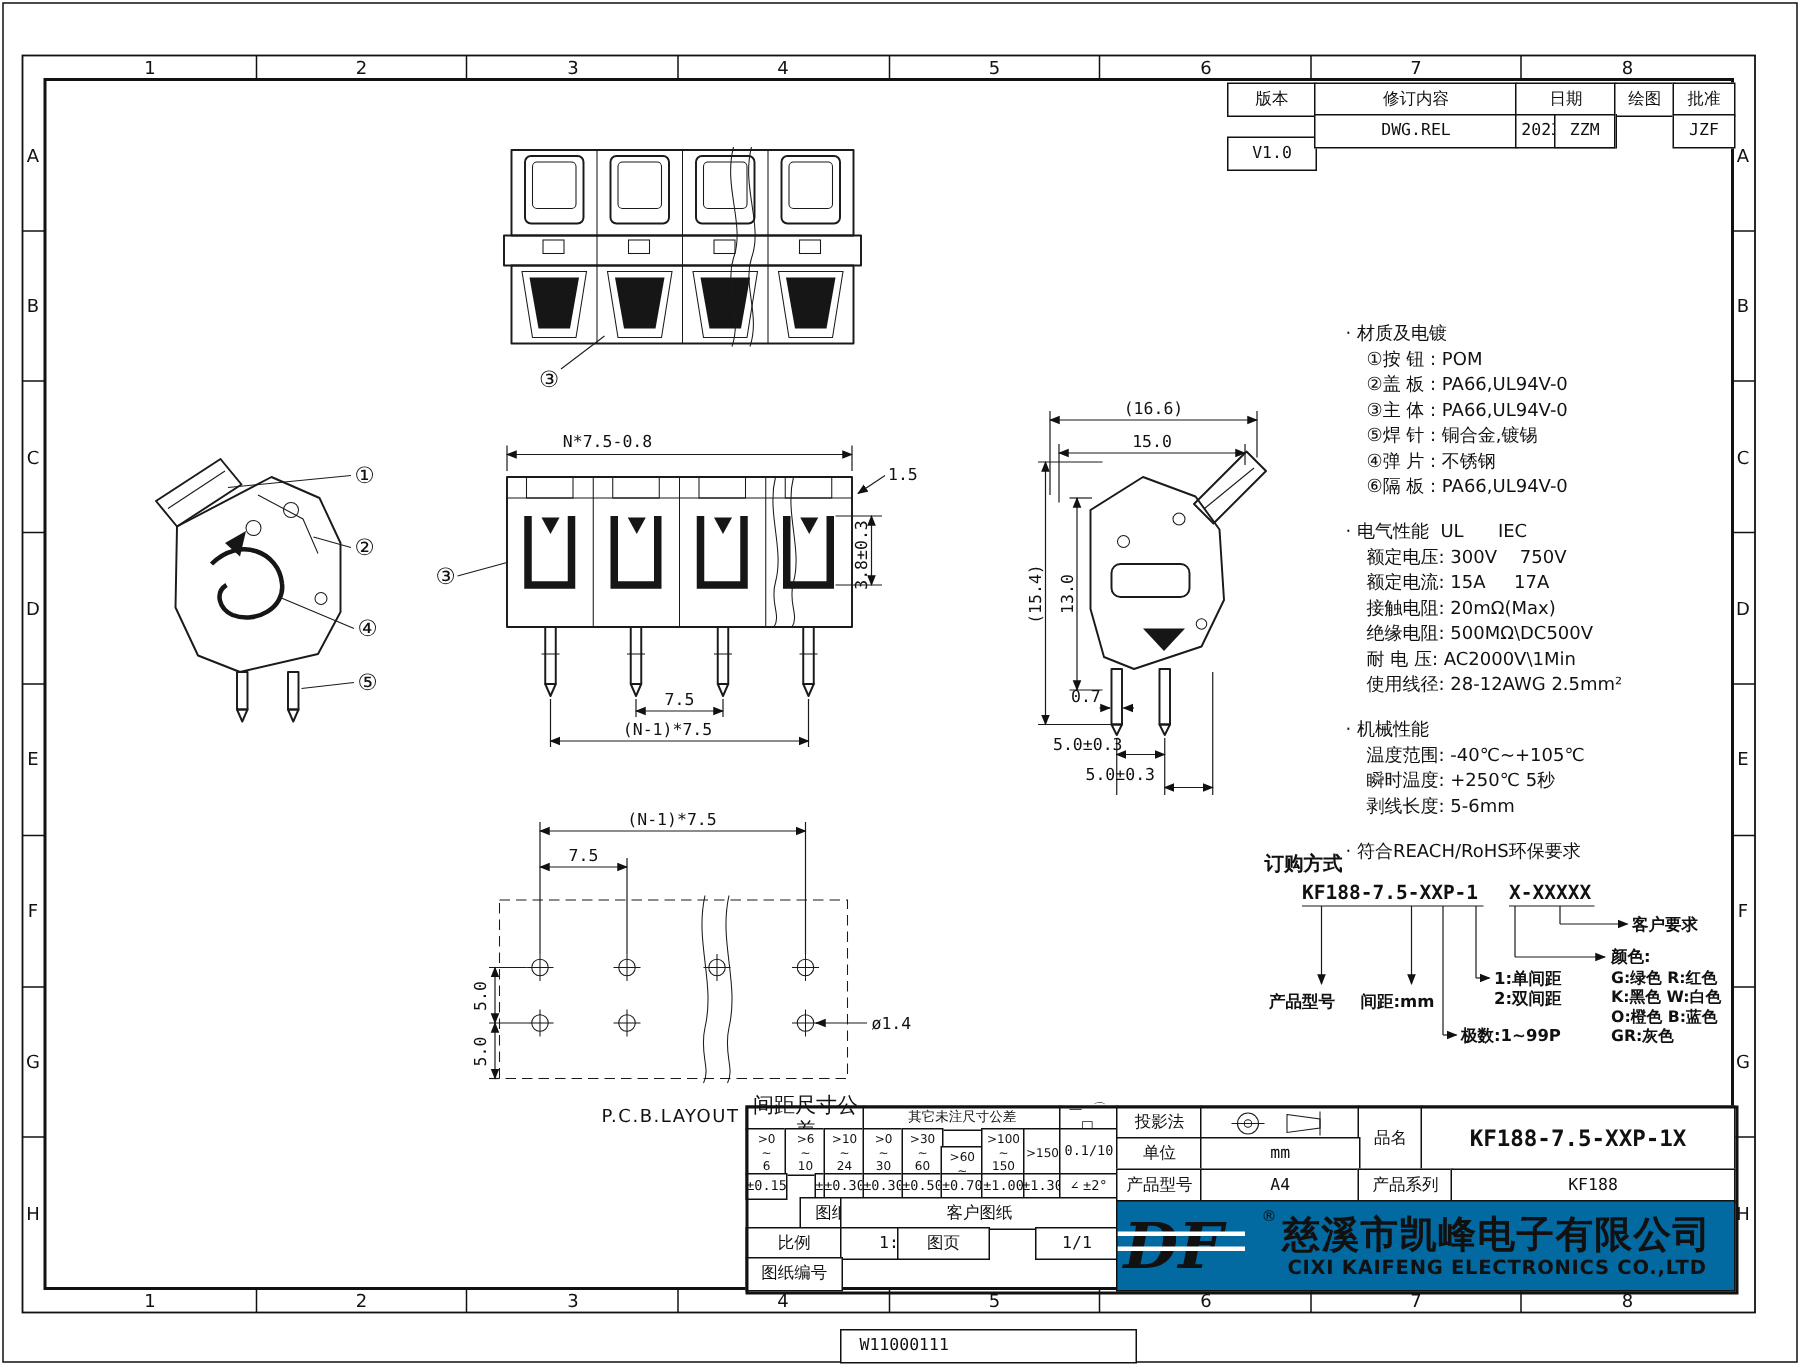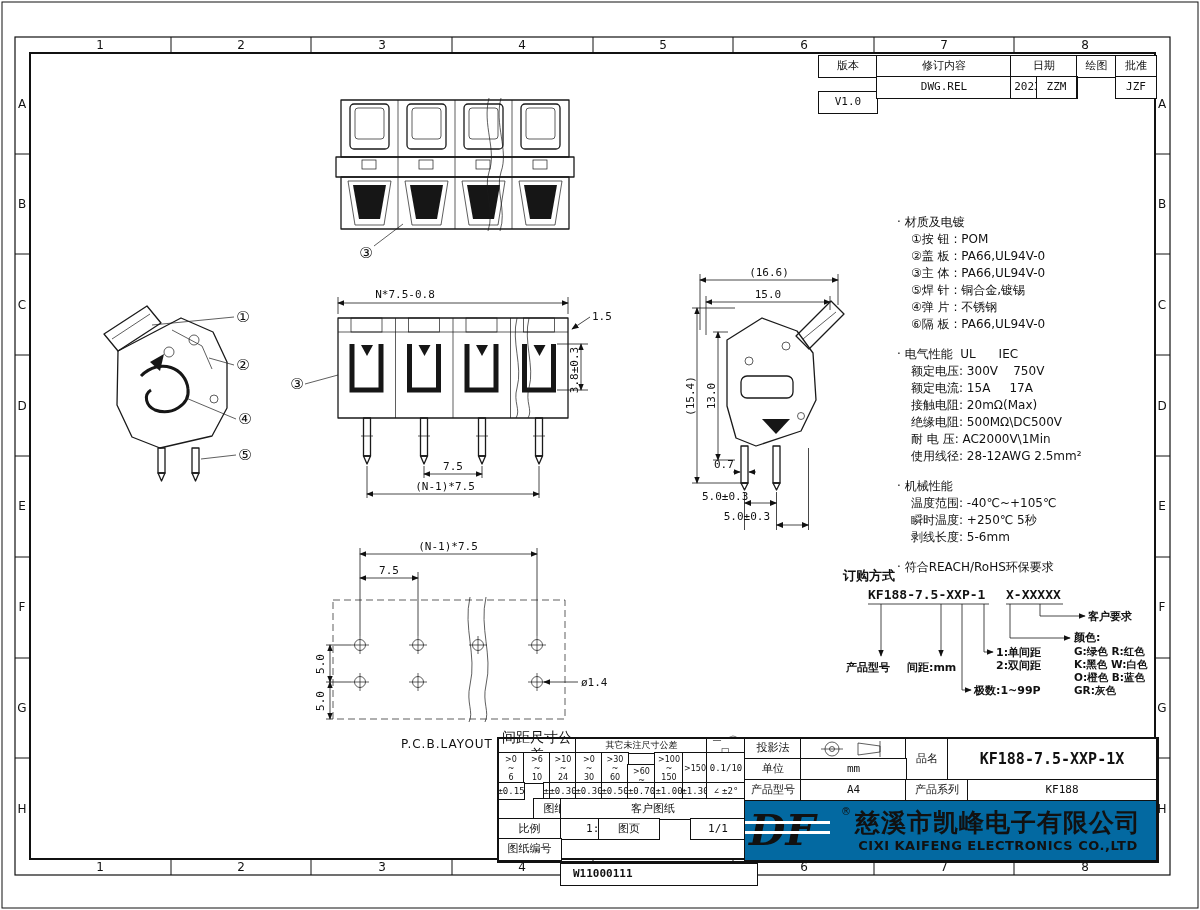--- a/index.html
+++ b/index.html
@@ -463,21 +463,21 @@
     <span>±2°</span>
   </div>
 
   <div class="cell" style="left:497px; top:798px; width:63px; height:20px;margin-left:36px;">图纸类型</div>
   <div class="cell" style="left:560px; top:798px; width:184px; height:20px;">客户图纸</div>
   <div class="cell" style="left:497px; top:818px; width:63px; height:20px;">比例</div>
   <div class="cell mono" style="left:560px; top:818px; width:70px; height:20px;">1:1</div>
   <div class="cell" style="left:598px; top:818px; width:60px; height:20px;">图页</div>
   <div class="cell mono" style="left:690px; top:818px; width:54px; height:20px;">1/1</div>
   <div class="cell" style="left:497px; top:838px; width:63px; height:21px;">图纸编号</div>
-  <div class="cell mono left" style="left:560px; top:863px; width:184px; height:21px;font-weight:bold;">W11000111</div>
+  <div class="cell mono left" style="left:560px; top:886px; width:184px; height:21px;">W11000111</div>
 
   <div class="cell" style="left:744px; top:737px; width:56px; height:21px;">投影法</div>
   <div class="cell" style="left:800px; top:737px; width:105px; height:21px;">
     <svg width="92" height="18" viewBox="0 0 92 18" style="position:static">
       <circle cx="24" cy="9" r="7" class="thin"></circle>
       <circle cx="24" cy="9" r="2.5" class="thin"></circle>
       <line x1="13" y1="9" x2="35" y2="9" class="thin"></line>
       <polygon points="50,3 72,6 72,12 50,15" class="thin"></polygon>
       <line x1="72" y1="1" x2="72" y2="17" class="thin"></line>
     </svg>

